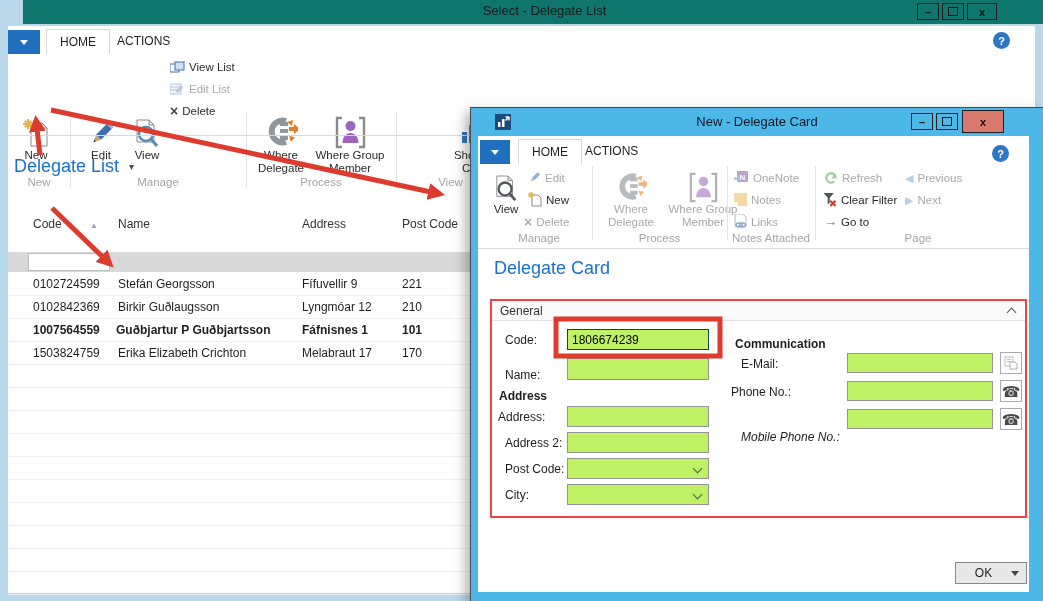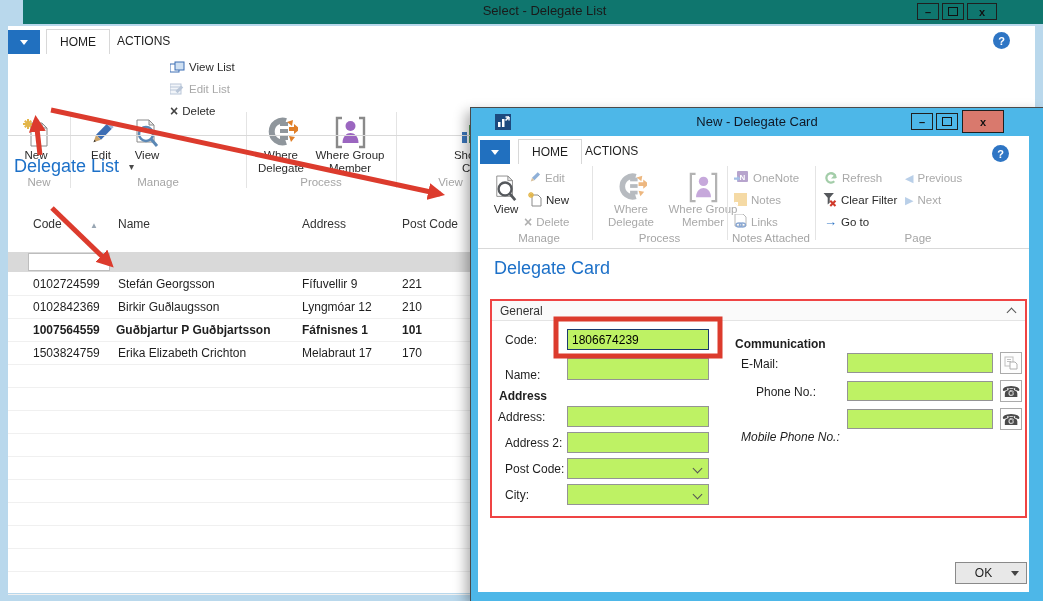--- a/index.html
+++ b/index.html
@@ -496,21 +496,21 @@
       <span class="fieldlabel" style="left:249px;top:56px;">E-Mail:</span>
       <div class="tbox" style="left:355px;top:52px;width:146px;height:20px;"><input style=""></div>
       <div class="iconbtn" style="left:508px;top:51px;">
         <svg width="14" height="14" viewBox="0 0 14 14">
             <rect x="1" y="1" width="8" height="9" fill="#fdfdfd" stroke="#c0c0c0"></rect>
             <line x1="3" y1="3.5" x2="7" y2="3.5" stroke="#c0c0c0"></line>
             <line x1="3" y1="5.5" x2="7" y2="5.5" stroke="#c0c0c0"></line>
             <path d="M6 6 h5 l2 2 v5 h-7 z" fill="#fff" stroke="#b0b0b0"></path>
           </svg>
       </div>
-      <span class="fieldlabel" style="left:264px;top:84px;">Phone No.:</span>
+      <span class="fieldlabel" style="left:239px;top:84px;">Phone No.:</span>
       <div class="tbox" style="left:355px;top:80px;width:146px;height:20px;"><input style=""></div>
       <div class="iconbtn" style="left:508px;top:79px;">
         <span style="font-size:15px;color:#4a4a4a;line-height:15px;">☎</span>
       </div>
       <span class="fieldlabel" style="left:249px;top:129px;font-style:italic;">Mobile Phone No.:</span>
       <div class="tbox" style="left:355px;top:108px;width:146px;height:20px;"><input style=""></div>
       <div class="iconbtn" style="left:508px;top:107px;">
         <span style="font-size:15px;color:#4a4a4a;line-height:15px;">☎</span>
       </div>
     </div>

